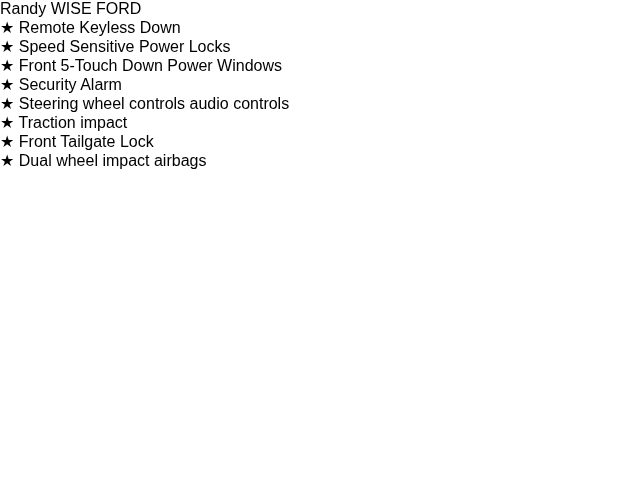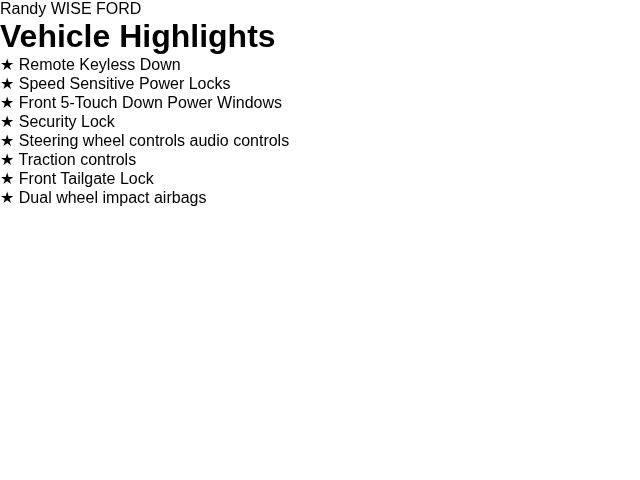--- a/index.html
+++ b/index.html
@@ -78,49 +78,48 @@
 <body>
 
 <div class="page">
 
   <header class="header">
     <div class="logo">
       <span class="logo-randy">Randy</span>
       <span class="logo-wise">WISE</span>
       <span class="logo-ford">FORD</span>
     </div>
-    <h1 class="header-title">Vehicle Highlights</h1>
     <div class="gold-edge"></div>
   </header>
 
   <main class="features">
     <ul class="feature-list">
       <li class="feature">
         <span class="star">★</span>
         <span class="feature-label">Remote Keyless Down</span>
       </li>
       <li class="feature">
         <span class="star">★</span>
         <span class="feature-label">Speed Sensitive Power Locks</span>
       </li>
       <li class="feature">
         <span class="star">★</span>
         <span class="feature-label">Front 5-Touch Down Power Windows</span>
       </li>
       <li class="feature">
         <span class="star">★</span>
-        <span class="feature-label">Security Lock</span>
+        <span class="feature-label">Security Alarm</span>
       </li>
       <li class="feature">
         <span class="star">★</span>
         <span class="feature-label">Steering wheel controls audio controls</span>
       </li>
       <li class="feature">
         <span class="star">★</span>
-        <span class="feature-label">Traction controls</span>
+        <span class="feature-label">Traction impact</span>
       </li>
       <li class="feature">
         <span class="star">★</span>
         <span class="feature-label">Front Tailgate Lock</span>
       </li>
       <li class="feature">
         <span class="star">★</span>
         <span class="feature-label">Dual wheel impact airbags</span>
       </li>
     </ul>

